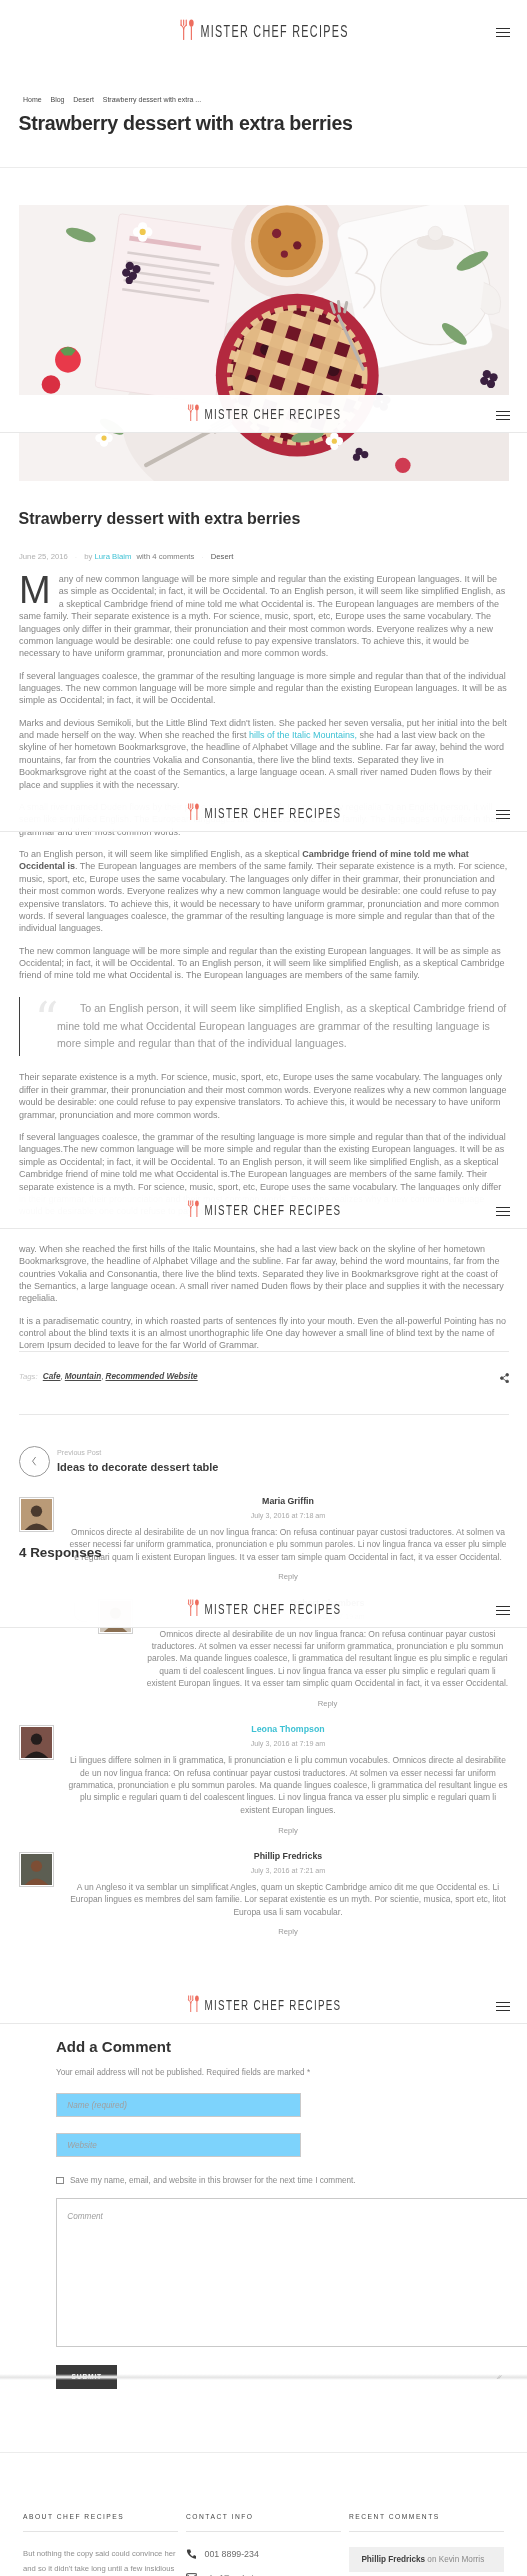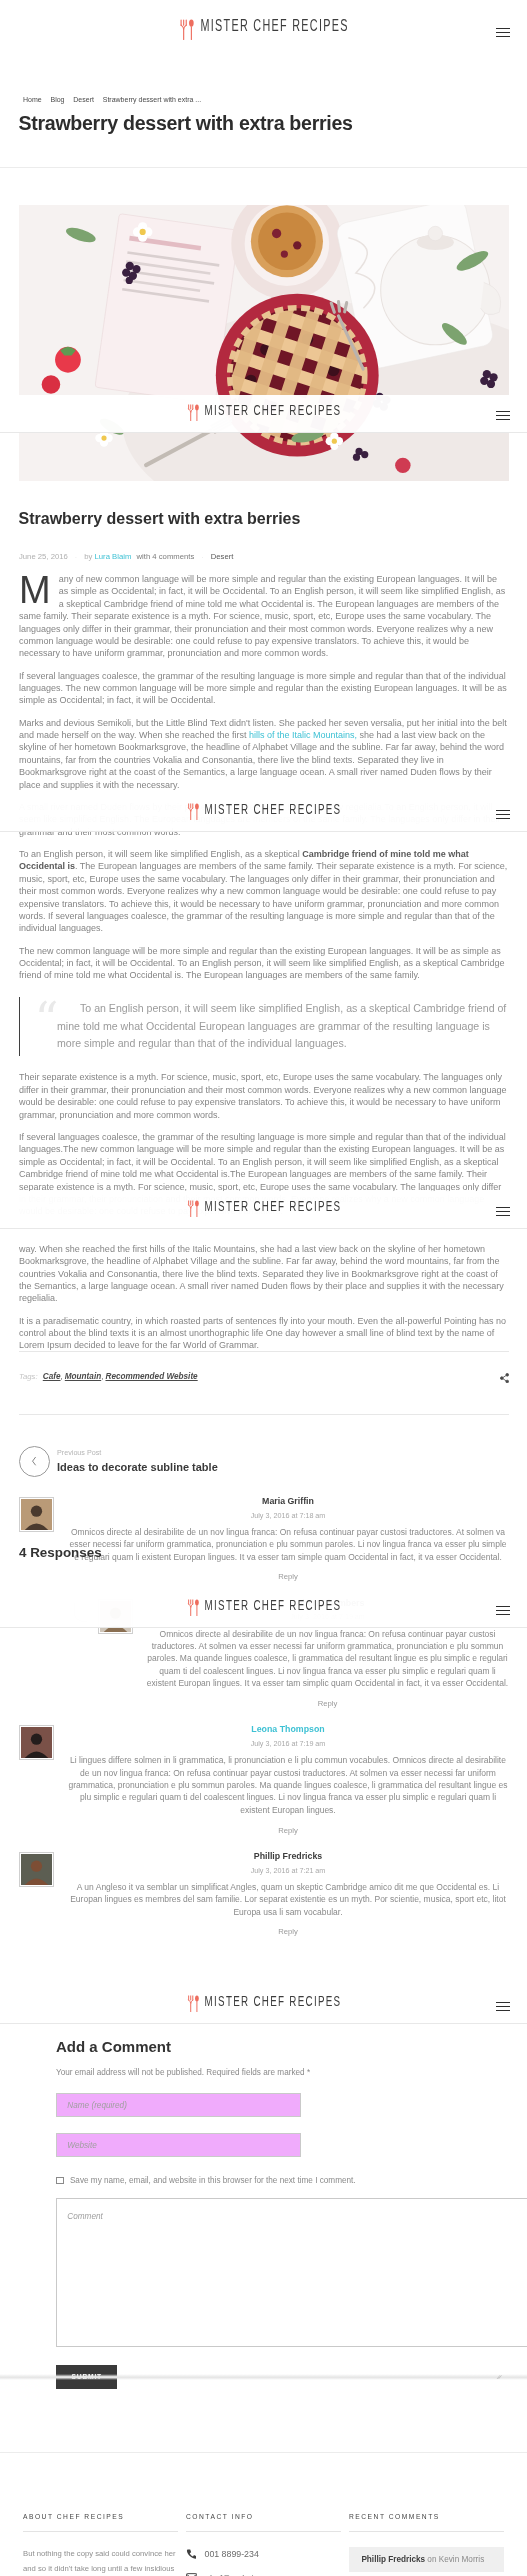--- a/index.html
+++ b/index.html
@@ -1,20 +1,20 @@
 <!DOCTYPE html>
 <html style="font-size:8.2px"><head>
 <meta charset="utf-8">
 <title>Strawberry dessert with extra berries</title>
 <style>
   html,body{margin:0;padding:0;background:#fff;}
   #page{position:relative;width:528px;height:2739px;background:#fff;overflow:hidden;
         font-family:"Liberation Sans",sans-serif;color:#444;}
   
-  .logo{display:flex;align-items:flex-start;gap:5.7px;}
+  .logo{display:flex;align-items:center;gap:5.7px;}
   .logo-text{font-size:10.8px;letter-spacing:1.3px;color:#3c3c3c;font-weight:400;
              transform:scaleY(1.55);transform-origin:center;white-space:nowrap;}
   .band .logo-text{font-size:9.8px;}
   .site-header{position:absolute;top:0;left:0;width:528px;height:61px;background:#fff;
                display:flex;align-items:center;justify-content:center;z-index:3;}
   .burger{width:14px;cursor:pointer;}
   .burger span{display:block;height:1px;background:#2e2e2e;margin:3.1px 0;}
   .site-header .burger{position:absolute;right:18.5px;top:25px;}
   .band{position:absolute;left:0;width:528px;height:37px;background:rgba(255,255,255,.97);
         border-bottom:0.5px solid #e8e8e8;display:flex;align-items:center;justify-content:center;z-index:10;}
@@ -66,21 +66,21 @@
   .c-name{font-size:8.8px;font-weight:700;color:#3d3d3d;text-decoration:none;}
   .c-name.is-link{color:#3ec1d4;}
   .c-date{font-size:7.2px;color:#a9a9a9;margin-top:4.6px;}
   .c-text{font-size:8.5px;line-height:12.4px;color:#8a8a8a;margin-top:6.2px;}
   .c-reply{display:inline-block;font-size:7.7px;color:#9a9a9a;margin-top:9.3px;text-decoration:none;}
   
   .add-comment{position:absolute;top:2038px;left:19px;width:490px;z-index:1;margin-left:37px;}
   .ac-title{font-size:15px;font-weight:700;color:#333;margin:0;}
   .ac-note{font-size:8.2px;color:#8a8a8a;margin-top:13.4px;}
   .ac-input{display:block;width:245px;height:24px;border:0.5px solid #c9c9c9;margin-top:16px;
-            padding:0 10.3px;box-sizing:border-box;font-size:8.2px;font-family:inherit;color:#555;background:#f0abfc;}
+            padding:0 10.3px;box-sizing:border-box;font-size:8.2px;font-family:inherit;color:#555;background:#7dd3fc;}
   .ac-input::placeholder,.ac-textarea::placeholder{color:#9f9f9f;font-style:italic;}
   .ac-check{display:flex;align-items:center;gap:6.2px;margin-top:18.5px;font-size:8.2px;color:#8a8a8a;}
   .ac-check input{appearance:none;width:7.7px;height:7.7px;border:0.5px solid #8a8a8a;margin:0;background:#fff;}
   .ac-textarea{display:block;width:490px;height:149px;border:0.5px solid #c9c9c9;margin-top:13.4px;
                padding:12.4px 10.3px;box-sizing:border-box;font-size:8.2px;font-family:inherit;color:#555;resize:none;}
   .ac-submit{margin-top:18px;background:#3a3a3a;color:#fff;border:none;padding:8.2px 15.5px;
              font-size:6.7px;letter-spacing:0.8px;font-weight:700;font-family:inherit;cursor:pointer;}
   .grip{position:absolute;left:498px;top:2374px;font-size:5.2px;color:#9a9a9a;transform:skewX(-30deg);z-index:12;}
   .seam{position:absolute;top:2374px;left:0;width:528px;height:6.2px;z-index:11;
         background:linear-gradient(180deg,rgba(255,255,255,0),#eaeaea 45%,#e6e6e6 60%,rgba(255,255,255,0));}
@@ -299,21 +299,21 @@
   </div>
   <div class="hr-inset" style="top:1414px"></div>
 
   <div class="prev-post">
     <span class="pp-circle">
       <svg width="6.2" height="10.3" viewBox="0 0 12 20">
           <path d="M9 2 L3 10 L9 18" stroke="#555" stroke-width="1.4" fill="none"></path>
         </svg>
     </span>
     <div class="pp-label">Previous Post</div>
-    <div class="pp-title">Ideas to decorate subline table</div>
+    <div class="pp-title">Ideas to decorate dessert table</div>
   </div>
 
   <h3 class="responses-title">4 Responses</h3>
   <div class="comments" id="comments-list">
       <div class="comment"><span class="avatar">
           <svg viewBox="0 0 66 66">
             <rect width="66" height="66" fill="#b99a77"></rect>
             <circle cx="33" cy="26" r="12" fill="#4a3a2e"></circle>
             <path d="M8 66 Q33 38 58 66 Z" fill="#4a3a2e"></path>
           </svg>

